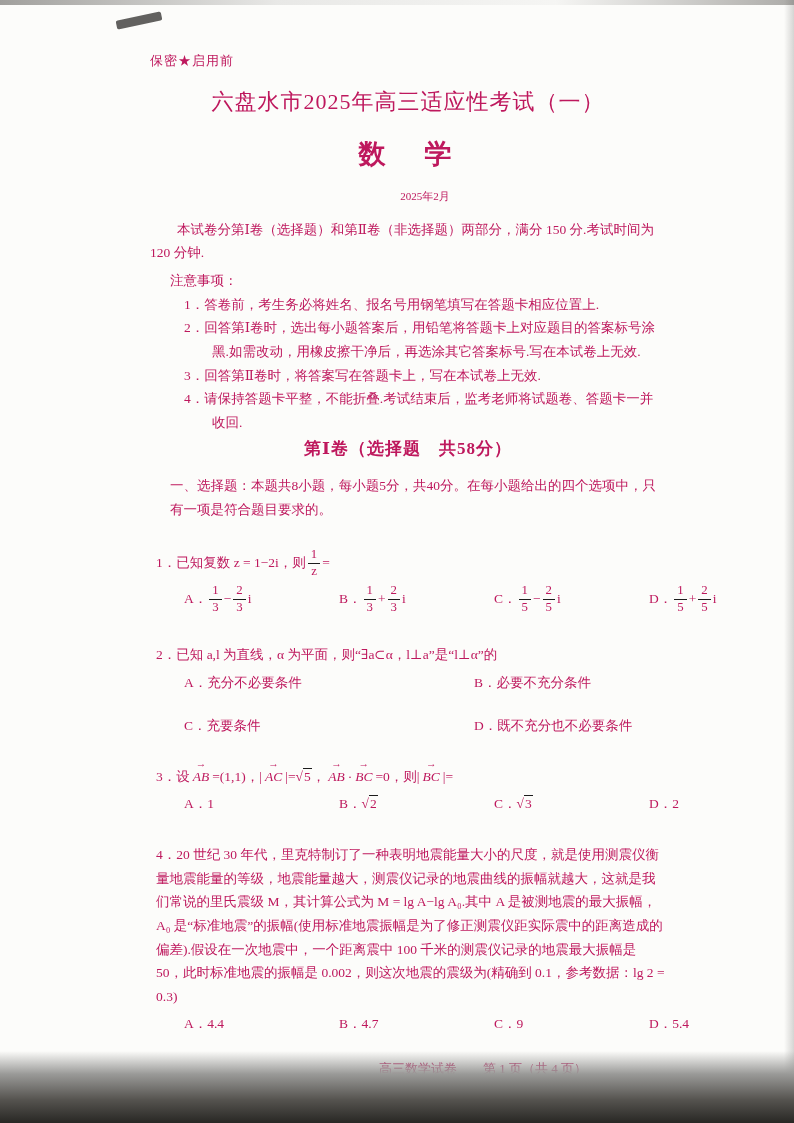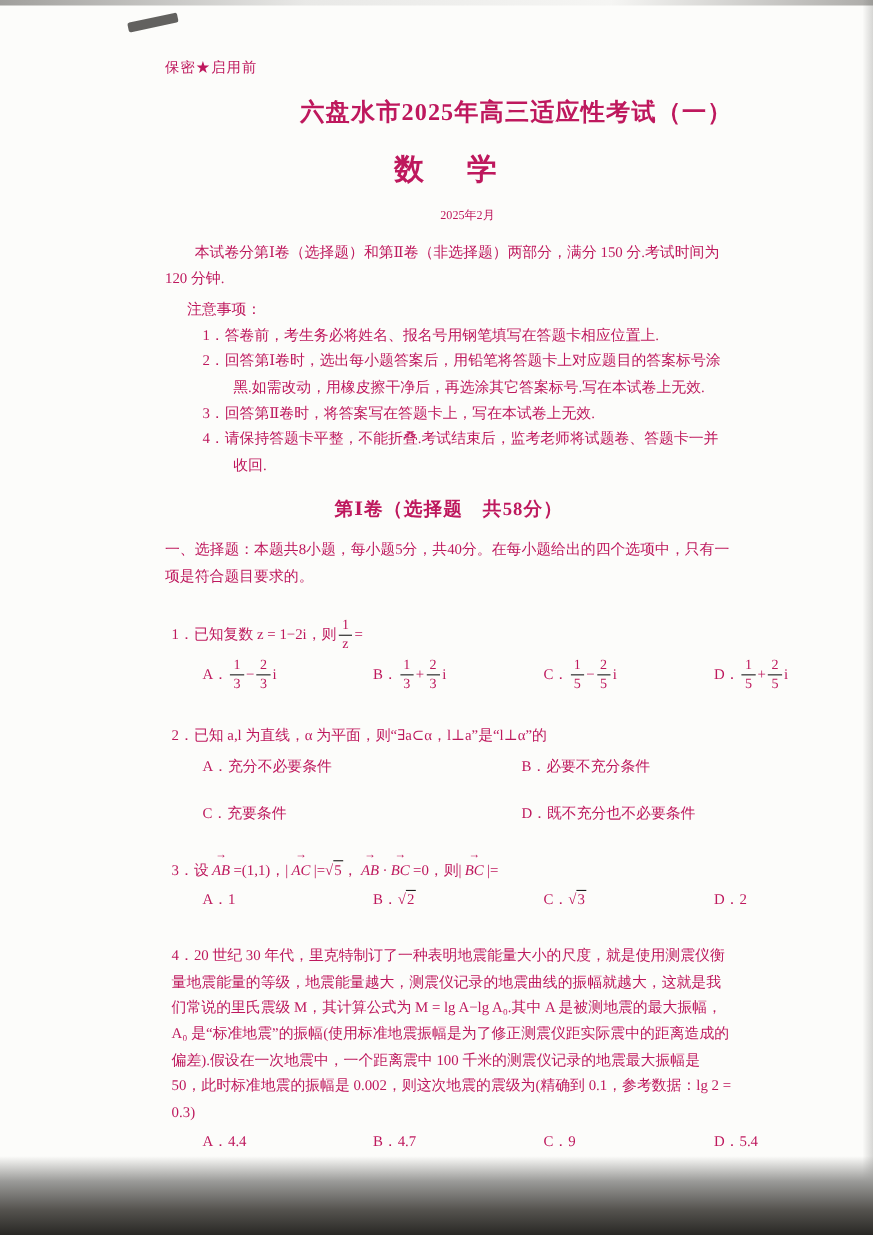--- a/index.html
+++ b/index.html
@@ -4,29 +4,29 @@
 <style>
   *{margin:0;padding:0;box-sizing:border-box;}
   html,body{background:#e9e9e5;}
   .page{
     width:794px;height:1123px;margin:0 auto;background:#fcfcfa;
     position:relative;overflow:hidden;
     font-family:"Liberation Serif","DejaVu Serif",serif;color:#be185d;
   }
   .content{padding:50px 128px 0 150px;font-size:13.5px;line-height:1.75;}
   .secrecy{font-size:13px;letter-spacing:1px;margin-bottom:10px;}
-  .title{text-align:right;font-size:22px;font-weight:700;margin-top:6px;letter-spacing:1px;}
+  .title{text-align:center;font-size:22px;font-weight:400;margin-top:6px;letter-spacing:1px;}
   .subject{text-align:center;font-size:27px;font-weight:700;margin-top:10px;letter-spacing:6px;}
   .date{text-align:center;font-size:11px;margin-top:8px;margin-right:-34px;}
   .intro{margin-top:12px;text-indent:2em;}
   .notes-title{font-weight:400;margin-left:20px;margin-top:4px;}
   .notes{margin-left:34px;}
   .note{padding-left:28px;text-indent:-28px;}
-  .section-title{text-align:center;font-size:17px;font-weight:700;margin-top:14px;letter-spacing:1px;}
-  .part-instruction{margin-top:10px;}
+  .section-title{text-align:center;font-size:17px;font-weight:700;letter-spacing:1px;}
+  .part-instruction{margin-top:10px;margin-left:20px;}
   .question{margin-top:23px;margin-left:6px;}
   .stem{padding-top:4px;}
   .options{display:grid;margin-left:28px;margin-top:4px;row-gap:3px;gap:20px;}
   .cols-4{grid-template-columns:135px 135px 135px 1fr;}
   .cols-2{grid-template-columns:270px 1fr;}
   .option{white-space:nowrap;}
   .frac{display:inline-flex;flex-direction:column;text-align:center;vertical-align:middle;
         line-height:1.2;font-size:0.95em;margin:0 2px;position:relative;top:-1px;}
   .frac .num{border-bottom:1px solid #1c1c1c;padding:0 3px;}
   .frac .den{padding:0 3px;}

